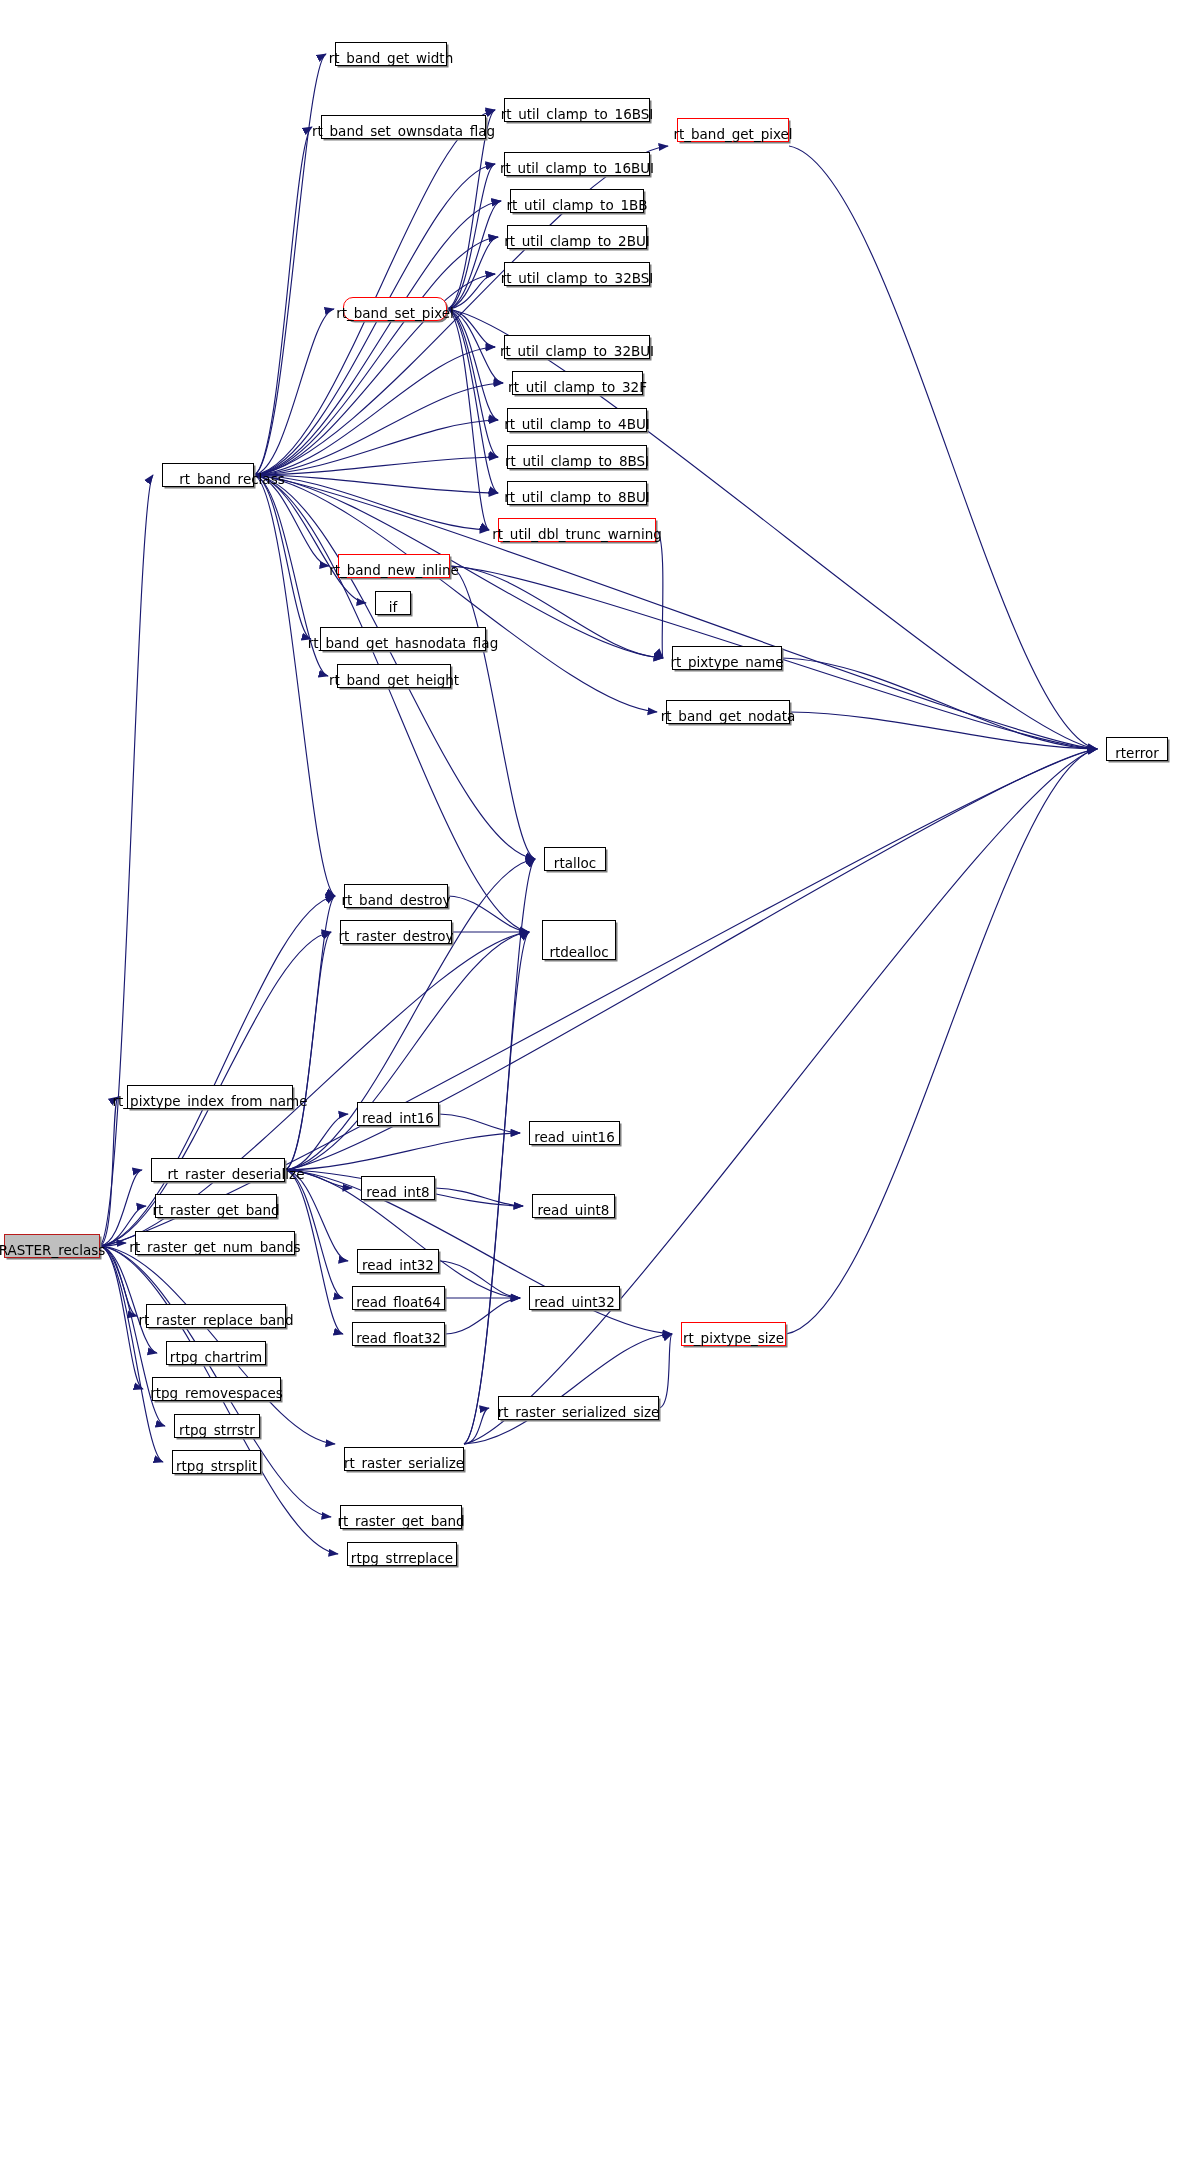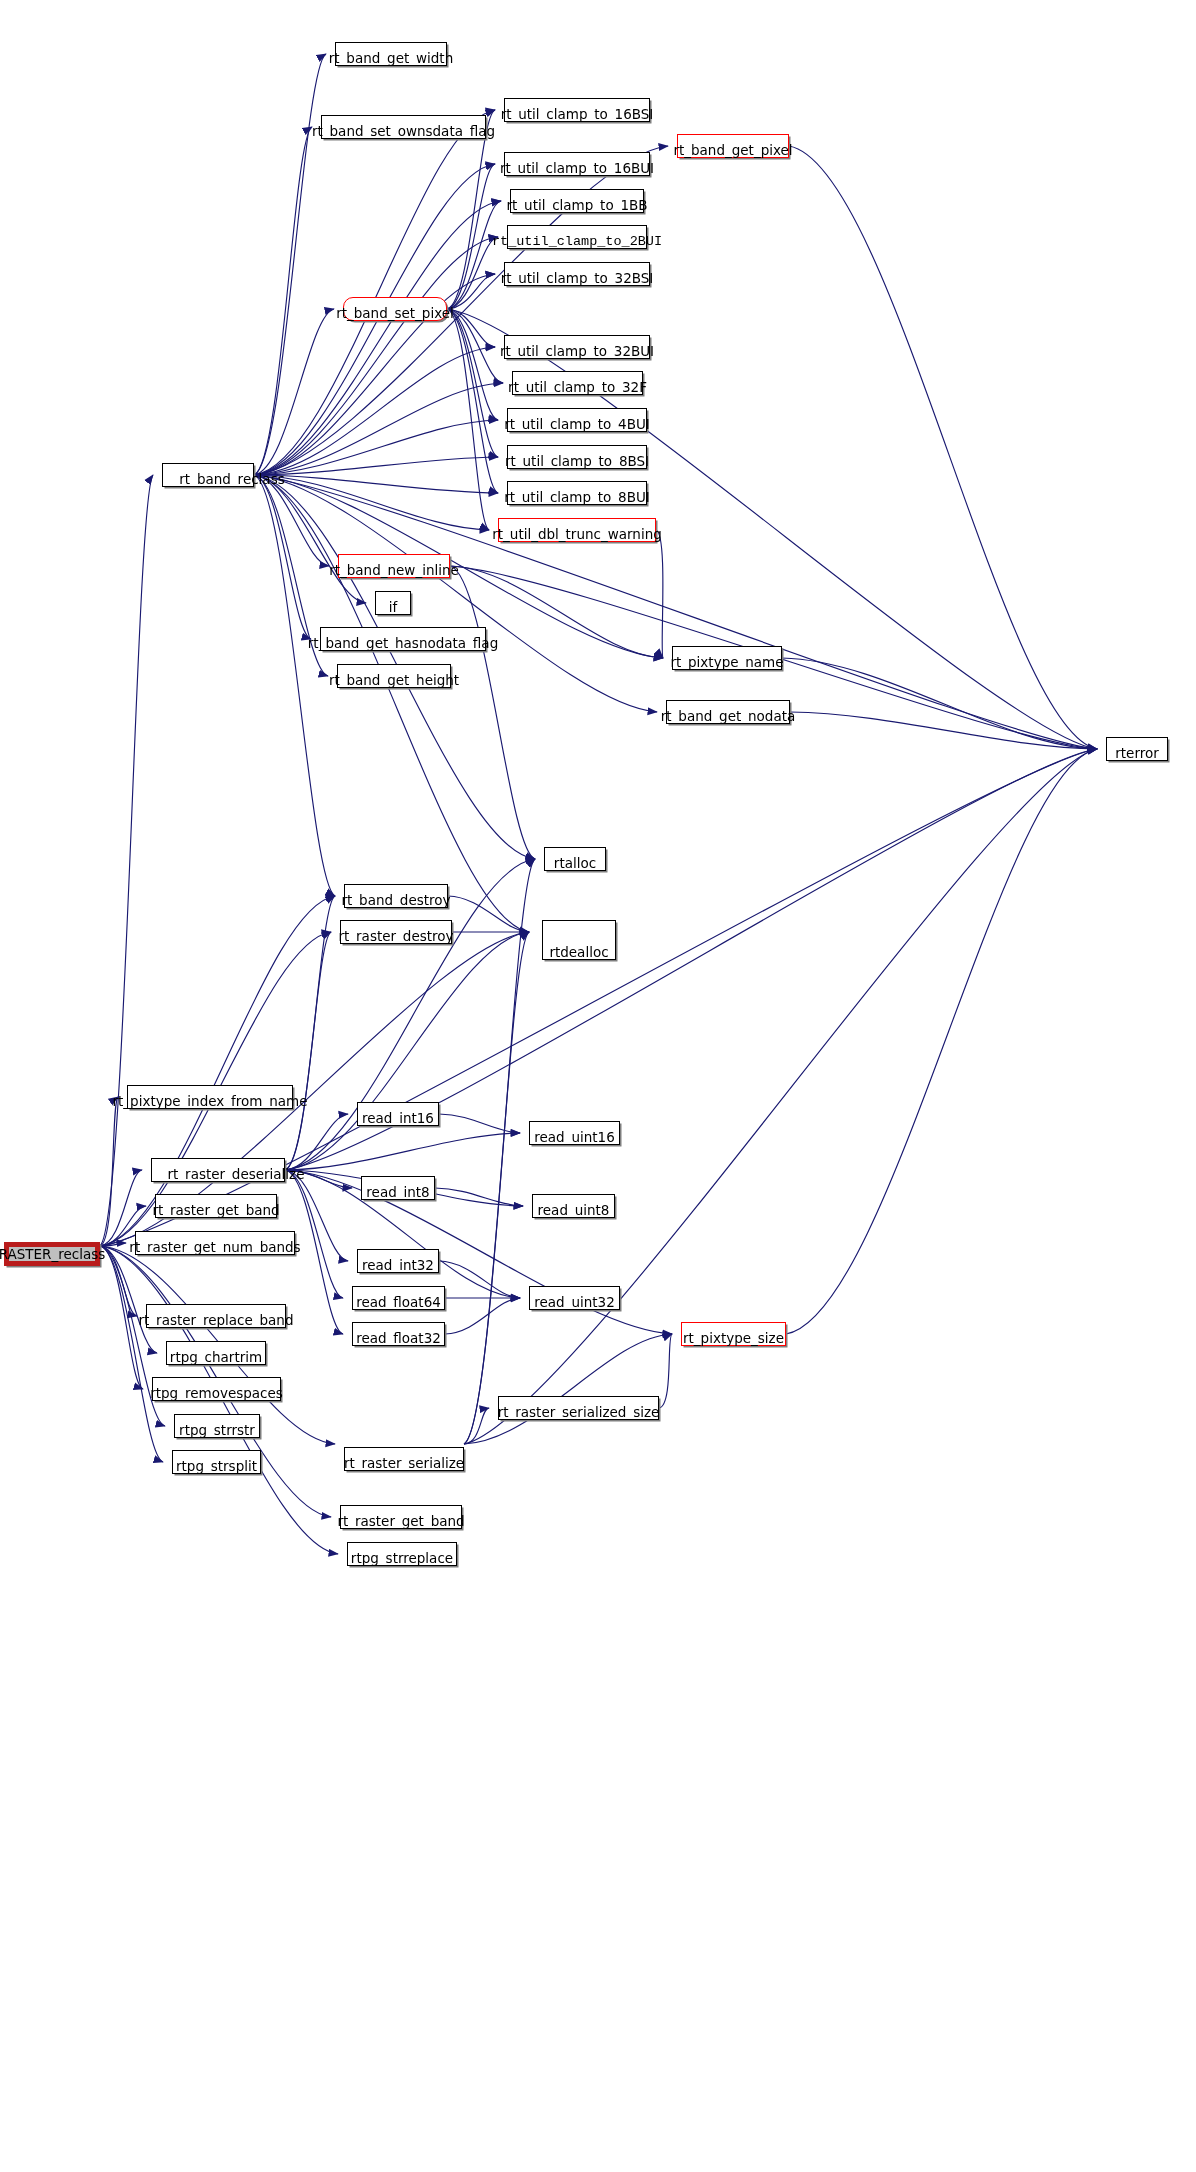--- a/index.html
+++ b/index.html
@@ -39,22 +39,21 @@
     z-index: 5;
   }
   .node.red {
     border: 1px solid #ff0000;
   }
   .node.shadow {
     box-shadow: 2px 2px 0 -0.5px #7f7f7f;
   }
   .node.root {
     background: #bfbfbf;
-    border: 5px solid #b91c1c;
-    margin-top: 8px;
+    border: 1px solid #b91c1c;
   }
   .node-label {
     pointer-events: none;
   }
 </style>
 </head>
 <body>
 
 <div id="graph-root" style="width: 1196px;">
 
@@ -187,21 +186,21 @@
       </div>
       <div class="node shadow" style="left: 504px; top: 98px; width: 146px; height: 24px;">
         <span class="node-label">rt_util_clamp_to_16BSI</span>
       </div>
       <div class="node shadow" style="left: 504px; top: 152px; width: 146px; height: 24px;">
         <span class="node-label">rt_util_clamp_to_16BUI</span>
       </div>
       <div class="node shadow" style="left: 510px; top: 189px; width: 134px; height: 24px;">
         <span class="node-label">rt_util_clamp_to_1BB</span>
       </div>
-      <div class="node shadow" style="left: 507px; top: 225px; width: 140px; height: 24px; font-family: Liberation Mono, monospace;">
+      <div class="node shadow" style="left: 507px; top: 225px; width: 140px; height: 24px;">
         <span class="node-label">rt_util_clamp_to_2BUI</span>
       </div>
       <div class="node shadow" style="left: 504px; top: 262px; width: 146px; height: 24px;">
         <span class="node-label">rt_util_clamp_to_32BSI</span>
       </div>
       <div class="node shadow" style="left: 504px; top: 335px; width: 146px; height: 24px;">
         <span class="node-label">rt_util_clamp_to_32BUI</span>
       </div>
       <div class="node shadow" style="left: 512px; top: 371px; width: 131px; height: 24px;">
         <span class="node-label">rt_util_clamp_to_32F</span>
@@ -211,21 +210,21 @@
       </div>
       <div class="node shadow" style="left: 507px; top: 445px; width: 140px; height: 24px;">
         <span class="node-label">rt_util_clamp_to_8BSI</span>
       </div>
       <div class="node shadow" style="left: 507px; top: 481px; width: 140px; height: 24px;">
         <span class="node-label">rt_util_clamp_to_8BUI</span>
       </div>
       <div class="node shadow red" style="left: 498px; top: 518px; width: 158px; height: 24px;">
         <span class="node-label">rt_util_dbl_trunc_warning</span>
       </div>
-      <div class="node shadow red" style="left: 677px; top: 134px; width: 112px; height: 24px;">
+      <div class="node shadow red" style="left: 677px; top: 118px; width: 112px; height: 24px;">
         <span class="node-label">rt_band_get_pixel</span>
       </div>
       <div class="node shadow" style="left: 672px; top: 646px; width: 110px; height: 24px;">
         <span class="node-label">rt_pixtype_name</span>
       </div>
       <div class="node shadow" style="left: 666px; top: 700px; width: 124px; height: 24px;">
         <span class="node-label">rt_band_get_nodata</span>
       </div>
       <div class="node shadow" style="left: 1106px; top: 737px; width: 62px; height: 24px;">
         <span class="node-label">rterror</span>

